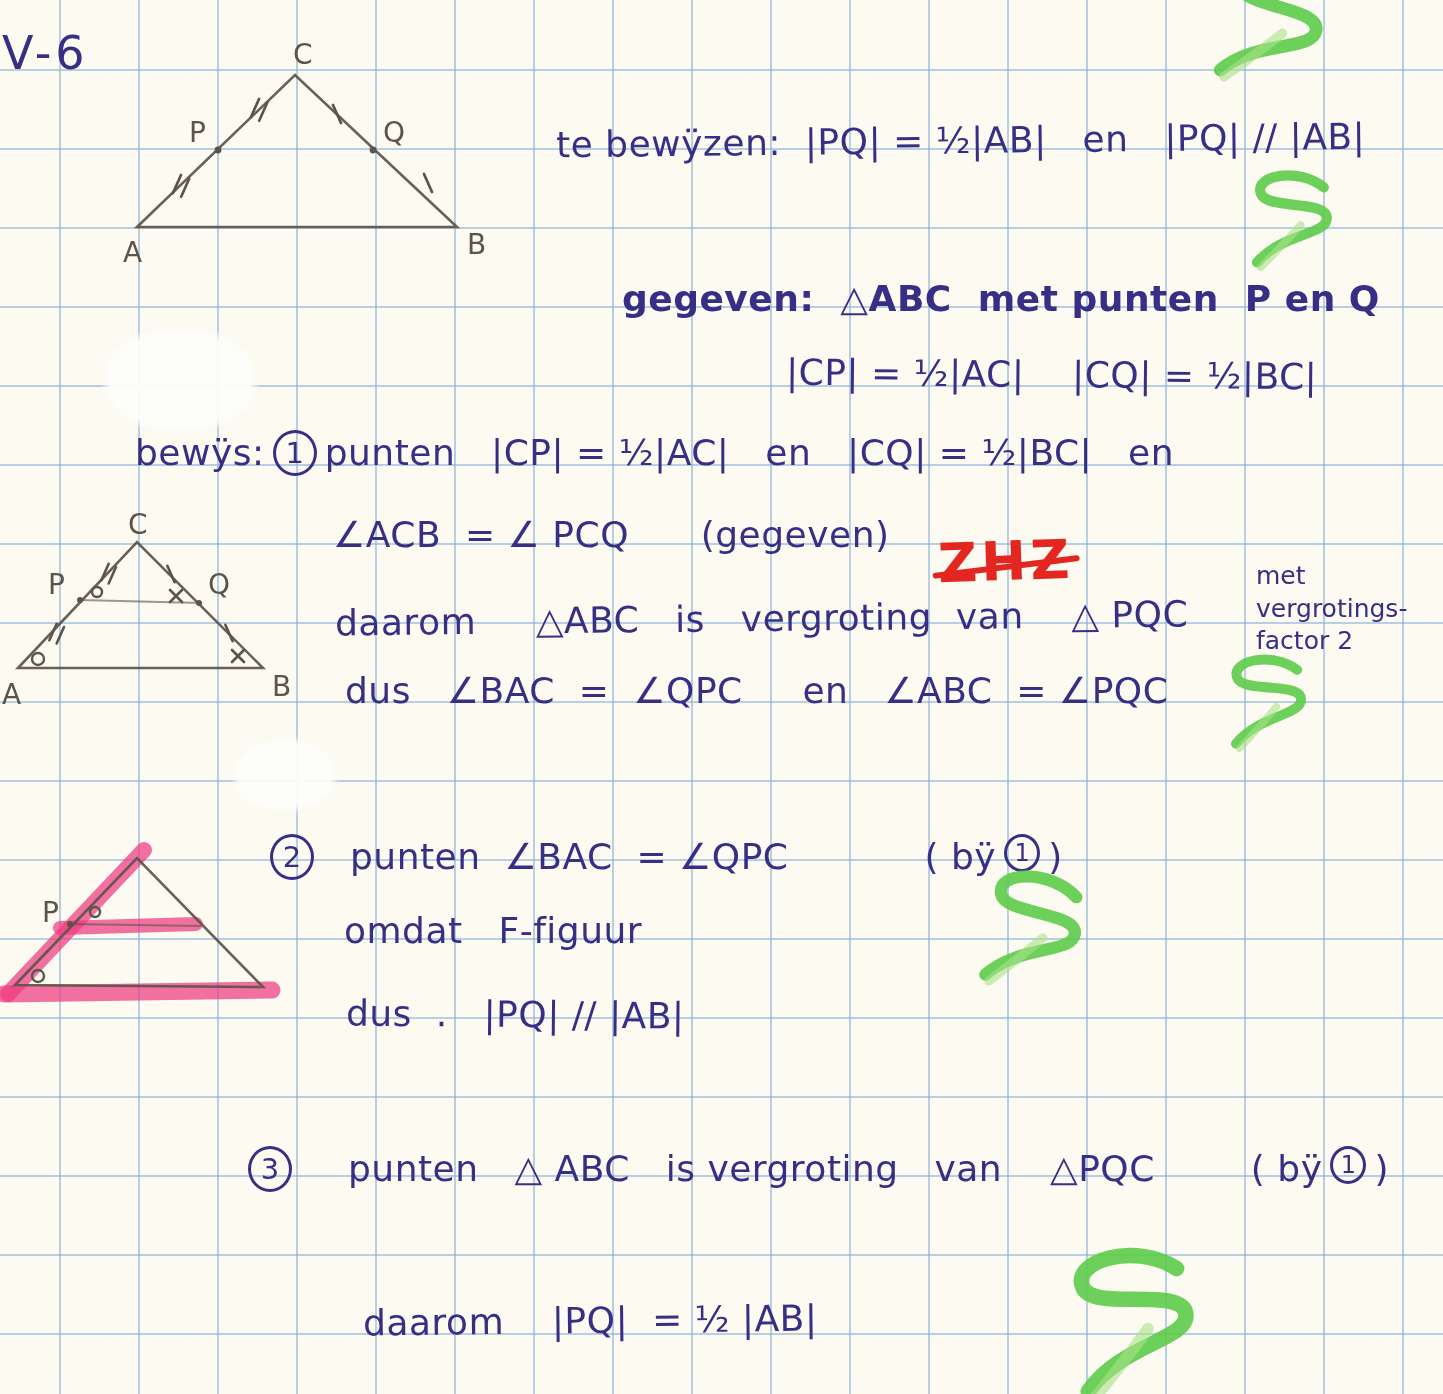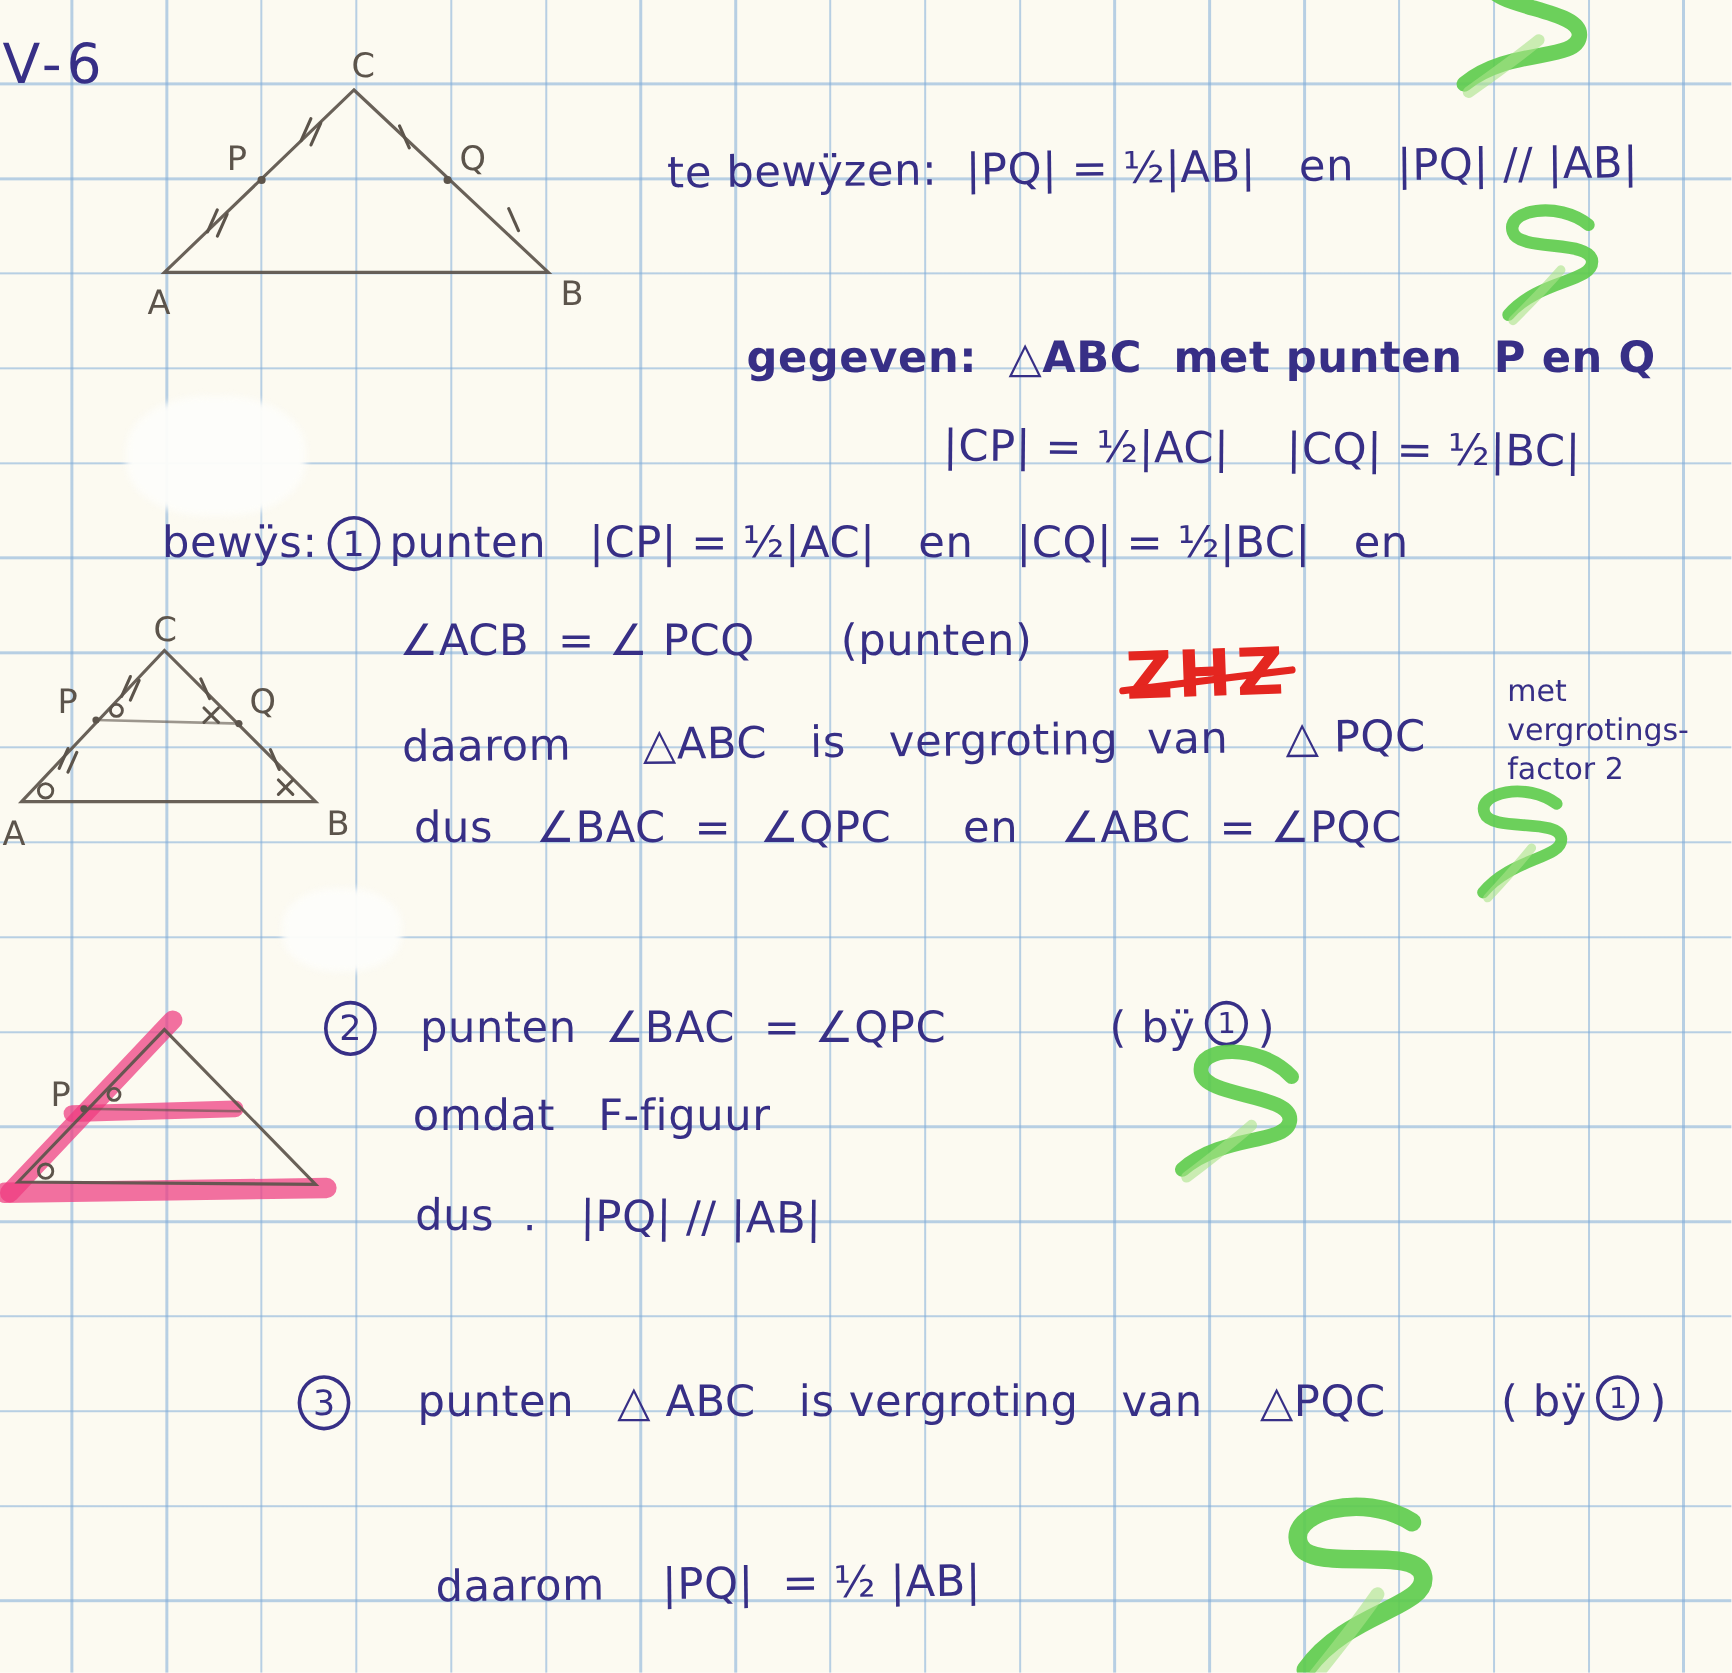--- a/index.html
+++ b/index.html
@@ -96,21 +96,21 @@
 
   <div class="txt r-1" style="left:556px;top:118px;">te bewÿzen:  |PQ| = ½|AB|   en   |PQ| // |AB|</div>
   <div class="txt" style="left:622px;top:276px;font-weight:bold;">gegeven:  △ABC  met punten  P en Q</div>
   <div class="txt r1" style="left:786px;top:352px;">|CP| = ½|AC|    |CQ| = ½|BC|</div>
 
   <div class="row" style="left:135px;top:430px;gap:8px;">
     <span class="txt">bewÿs:</span>
     <span class="circ">1</span>
     <span class="txt">punten   |CP| = ½|AC|   en   |CQ| = ½|BC|   en</span>
   </div>
-  <div class="txt" style="left:333px;top:512px;">∠ACB  = ∠ PCQ      (punten)</div>
+  <div class="txt" style="left:333px;top:512px;">∠ACB  = ∠ PCQ      (gegeven)</div>
   <div class="zhz">ZHZ</div>
   <div class="txt r-1" style="left:335px;top:596px;">daarom     △ABC   is   vergroting  van    △ PQC</div>
   <div class="margin-note"><span>met</span>
 <span>vergrotings-</span>
 <span>factor 2</span></div>
   <div class="txt" style="left:345px;top:668px;">dus   ∠BAC  =  ∠QPC     en   ∠ABC  = ∠PQC</div>
 
   <svg style="left:0px;top:498px;" width="300" height="215" viewBox="0 0 300 215">
     <path class="pline" d="M18 170 L137 44 L263 170 Z"></path>
     <line class="pline faint" x1="80" y1="102" x2="201" y2="105"></line>

